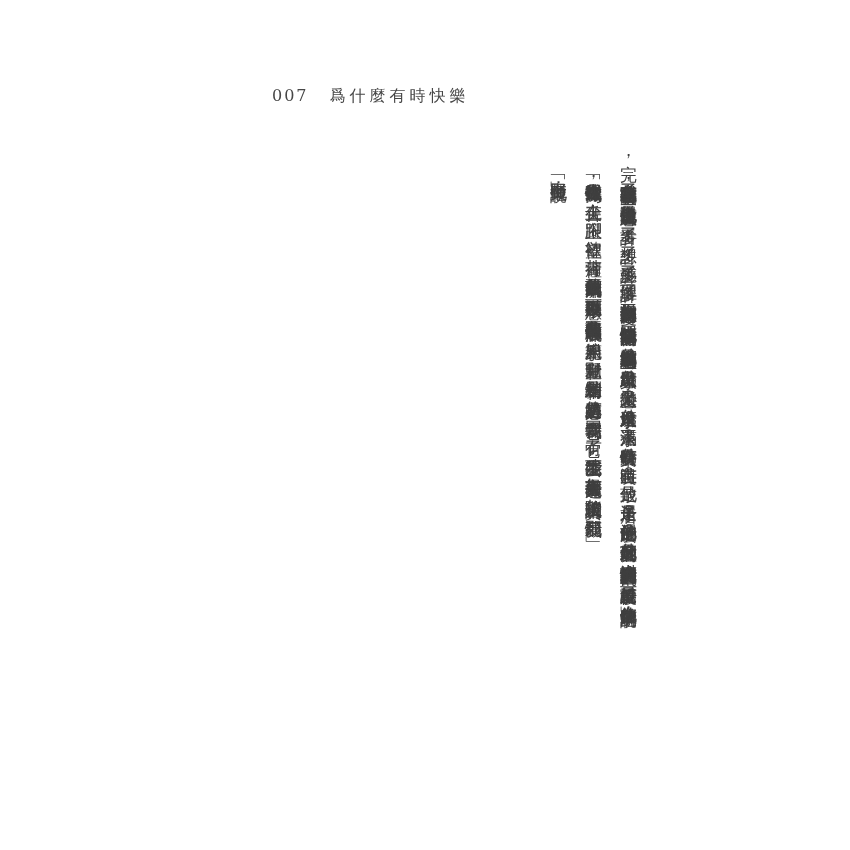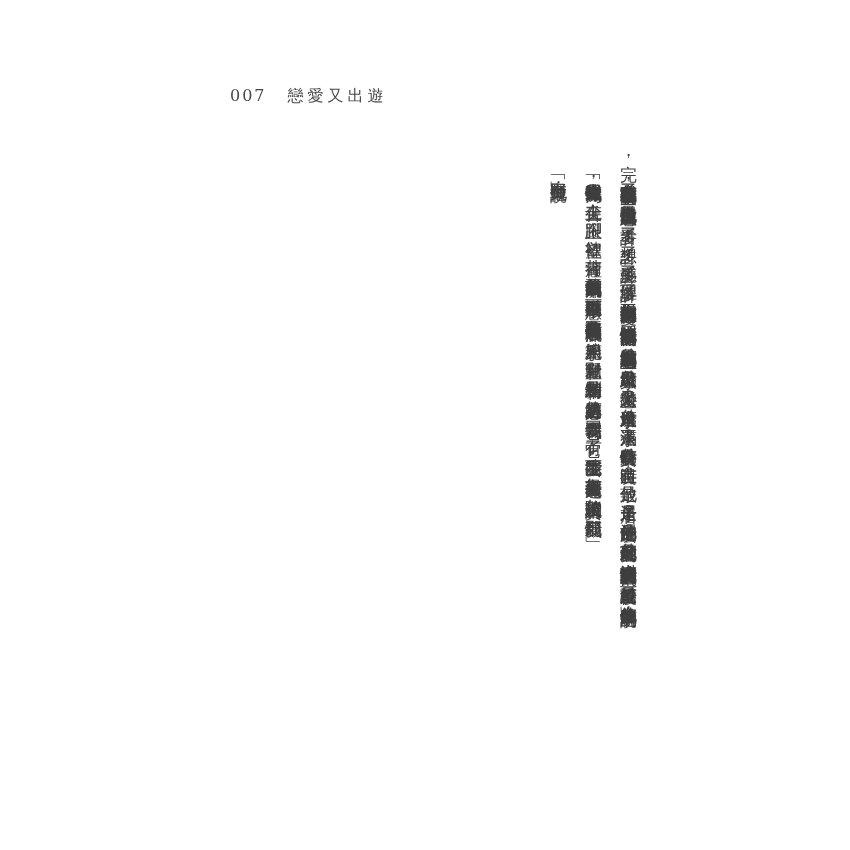--- a/index.html
+++ b/index.html
@@ -21,20 +21,21 @@
     position: absolute;
     left: 230px;
     top: 86px;
     font-size: 16px;
     white-space: nowrap;
     color: #474747;
   }
   .running-head .page-number {
     letter-spacing: 2px;
     margin-right: 21px;
+    margin-left: 42px;
   }
   .running-head .running-title {
     letter-spacing: 4px;
   }
   
   .body-text {
     position: absolute;
     top: 152px;
     right: 204px;
     height: 592px;
@@ -52,21 +53,21 @@
   .body-text p.indent {
     text-indent: 1em;
   }
 </style>
 </head>
 <body>
 
 <div class="page">
 
   <div class="running-head">
-    <span class="page-number">007</span><span class="running-title">戀愛又出遊</span>
+    <span class="page-number">007</span><span class="running-title">爲什麼有時快樂</span>
   </div>
 
   <div class="body-text">
     <p>完，全忘了戴著老花眼鏡看書的辛苦，只覺自己也隨著他作了一次悠遊，看了許多，想了許多，感受了許多，理解了許多。不但對這書本身感到深深的喜愛，同時也恍然領悟赫塞所有的作品：爲什麼總以鄉愁和漫遊爲主題？爲什麼出遊又思家，戀愛又出遊？爲什麼永遠追求，永遠不滿？爲什麼有時快樂，有時沮喪？他是一致，還是矛盾？他渴望的是什麼？什麼是他尋到的眞理？這本充滿詩情畫意和哲理的自剖，可說是最好的答覆。像他在「牧師住宅」中所說的：</p>
     <p class="indent">「我覺得生命在身內戰慄，在舌尖上，腳跟上，欲望裡，苦痛裡。我要使靈魂成爲流動的東西，可以復原到千百種形態。我要把自己夢想爲牧師和流浪者，廚娘和兇手，兒童和野獸，特別是鳥雀和樹木。這悠遊是必須有的，因爲我需要它，有了它，我才能生活下去，如果有一天失去這種可能，被陷入所謂『現實』，那我情願死。」</p>
     <p class="indent">在「田野」中他又說：</p>
   </div>
 
 </div>
 

